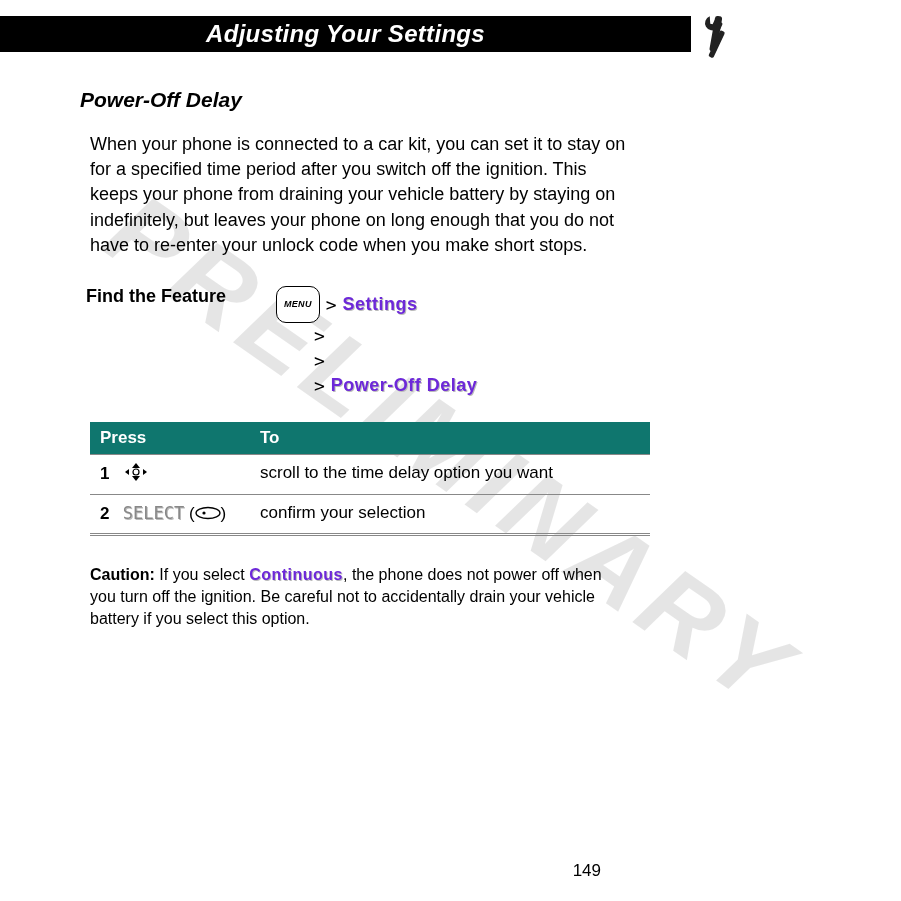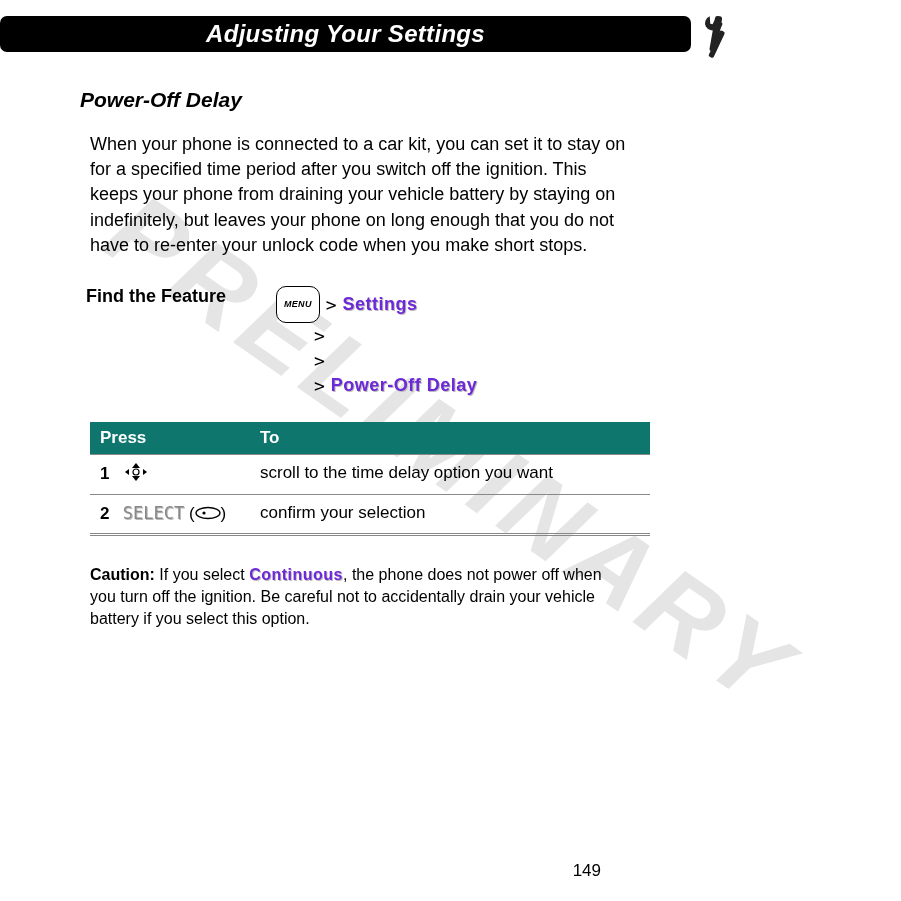--- a/index.html
+++ b/index.html
@@ -34,21 +34,20 @@
     .black-strip {
       position: absolute;
       left: 0;
       top: 6px;
       right: 210px;
       height: 36px;
       background: #000;
       display: flex;
       align-items: center;
       justify-content: center;
-      border-radius: 7px;
     }
     .black-strip h1 {
       color: #fff;
       font-size: 24px;
       font-style: italic;
       font-weight: 700;
       letter-spacing: 0.3px;
     }
     .tools-icon {
       position: absolute;

